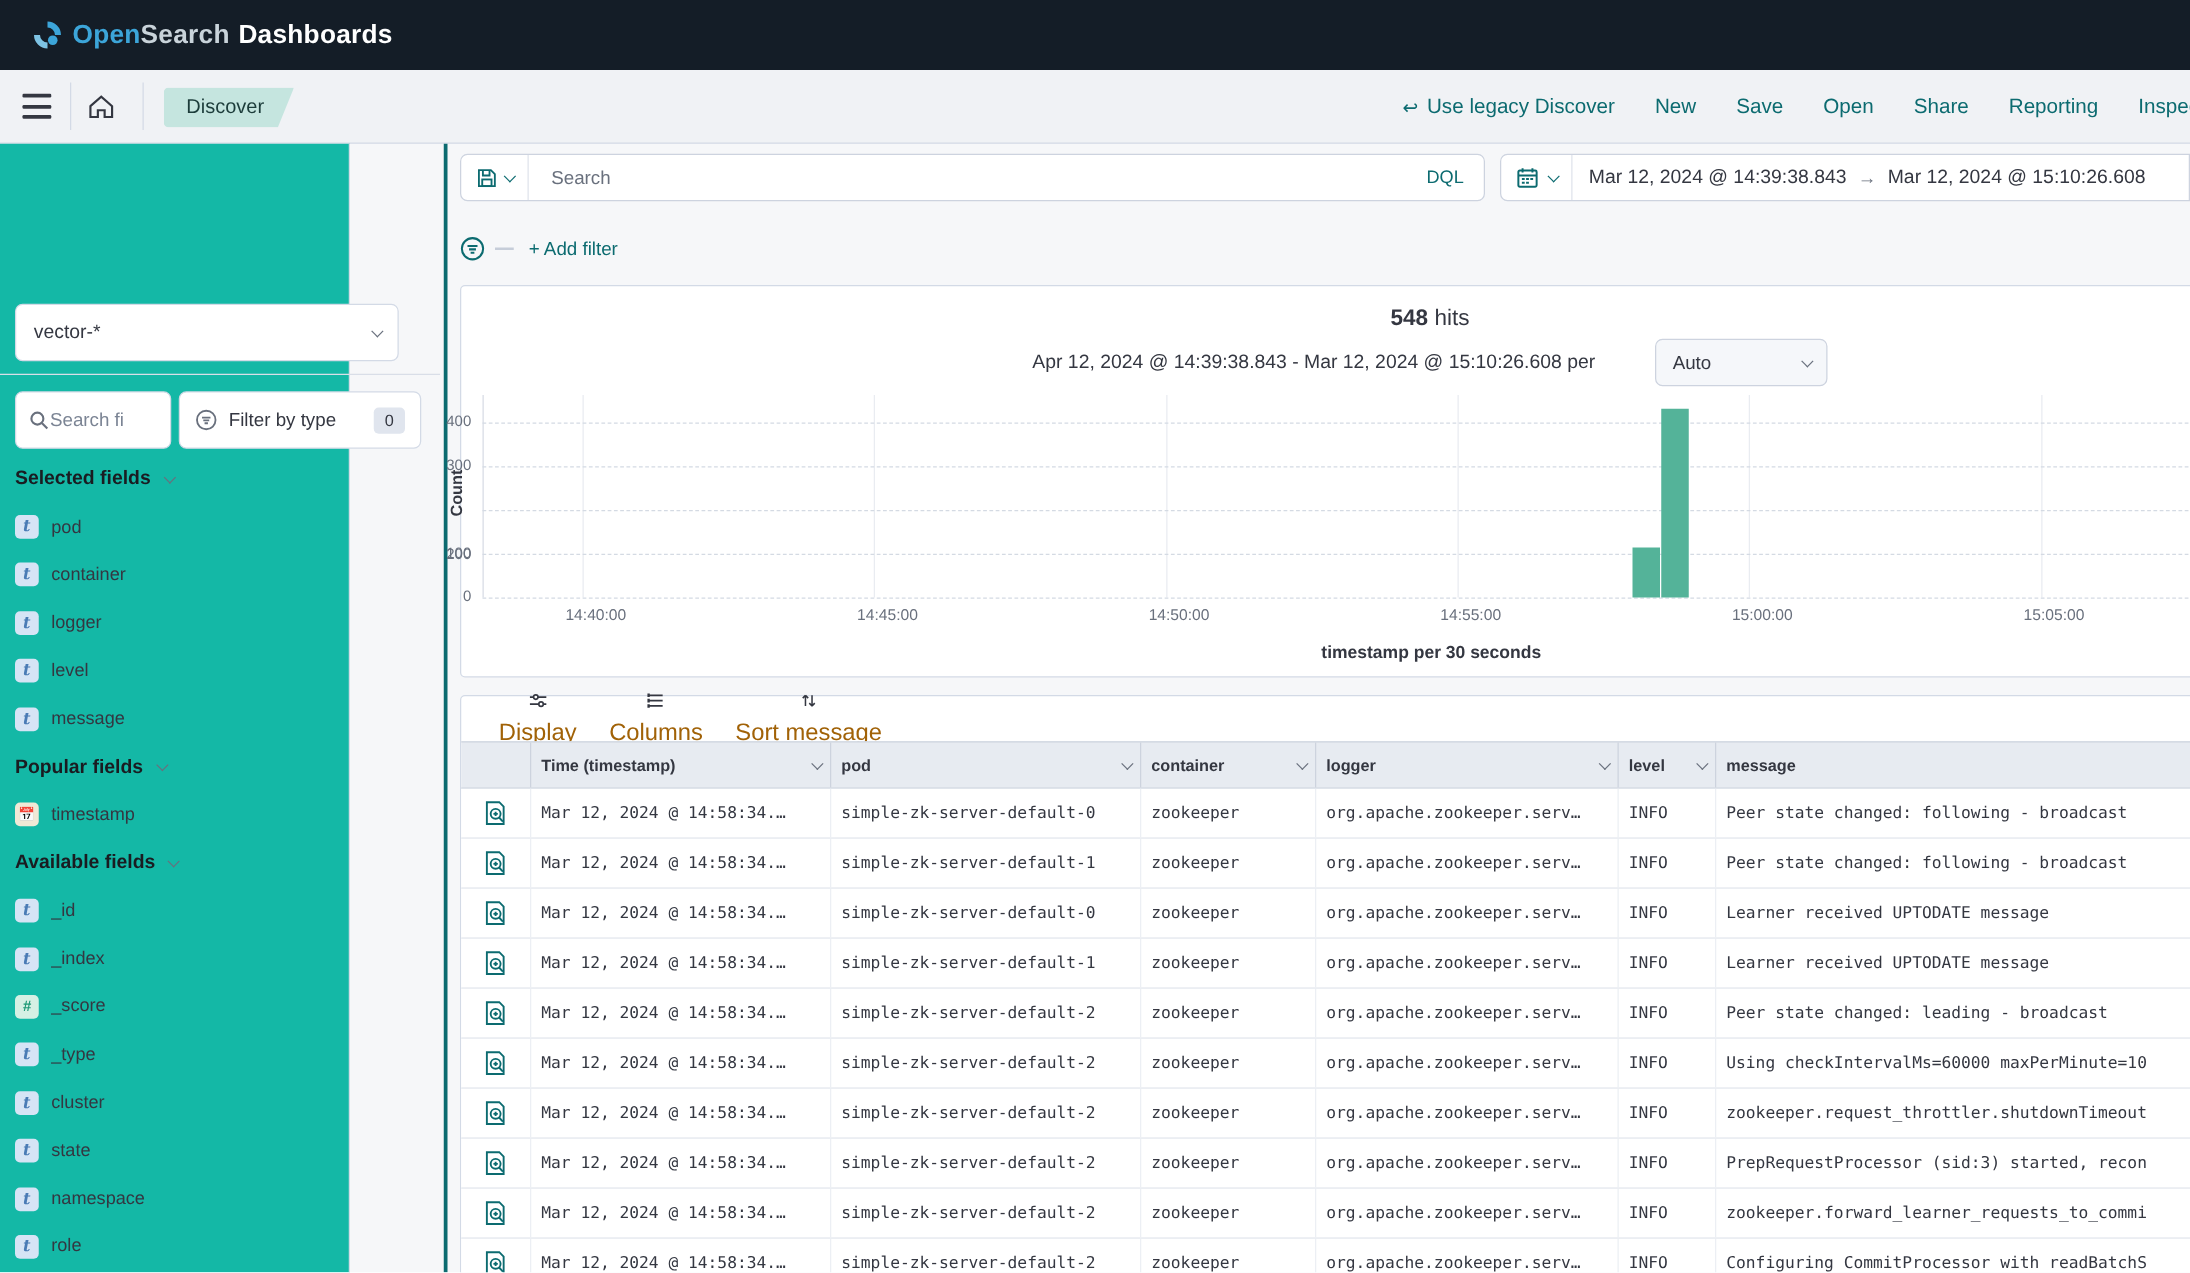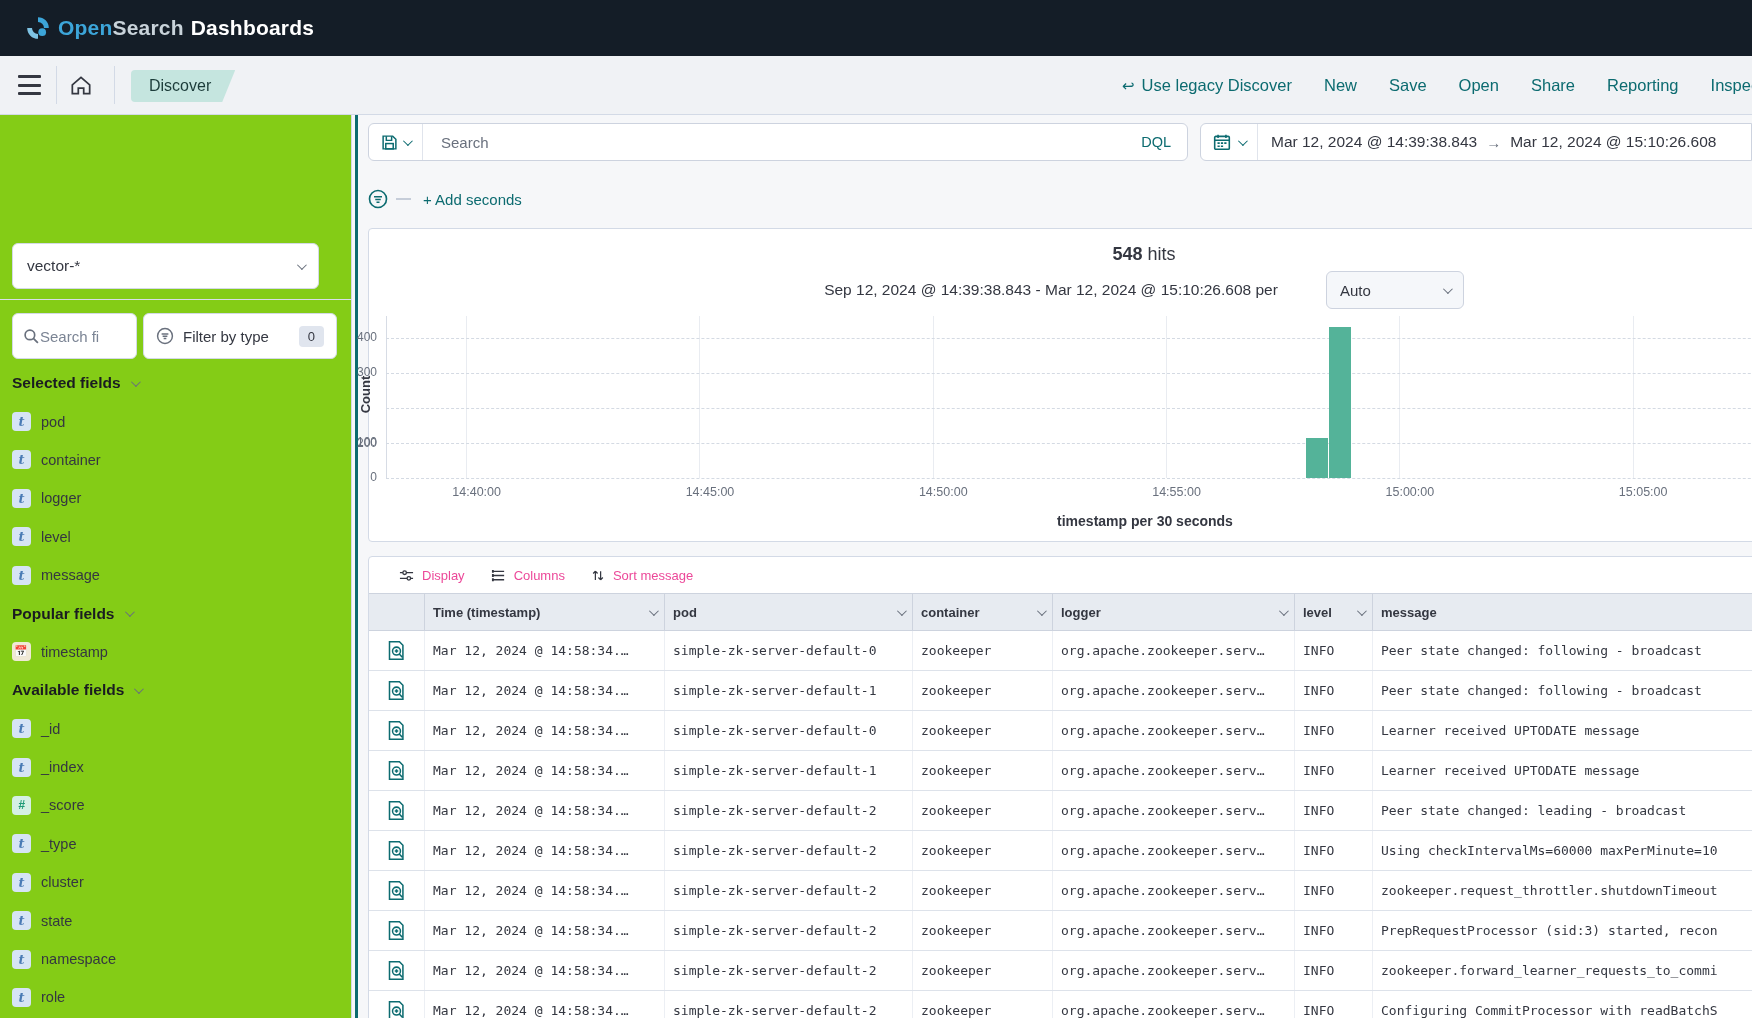--- a/index.html
+++ b/index.html
@@ -20,21 +20,21 @@
   .hamburger { position:absolute; left:18px; top:19px; width:23px; height:20px; display:flex; flex-direction:column; justify-content:space-between; cursor:pointer; }
   .hamburger span { display:block; height:3px; background:#343741; border-radius:1px; }
   .nav-div { position:absolute; top:10px; width:1px; height:38px; background:#d3dae6; }
   .home-btn { position:absolute; left:68px; top:17px; width:26px; height:26px; color:#343741; }
   .discover-badge { position:absolute; left:131px; top:14px; height:32px; padding:0 24px 0 18px; background:#c5e5df; color:#1c3c3a; font-size:16px; line-height:32px; clip-path:polygon(0 0,100% 0,calc(100% - 13px) 100%,0 100%); border-radius:4px 0 0 4px; }
   .nav-links { position:absolute; left:1122px; top:0; height:59px; display:flex; align-items:center; gap:32px; white-space:nowrap; }
   .nav-link { color:var(--teal); font-size:16.5px; cursor:pointer; display:flex; align-items:center; gap:7px; }
   .undo-glyph { font-size:15px; }
 
   
-  .sidebar { position:absolute; left:0; top:115px; width:352px; height:903px; background:#84cc16; border-right:1px solid #d3dae6; }
+  .sidebar { position:absolute; left:0; top:115px; width:280px; height:903px; background:#14b8a6; border-right:1px solid #d3dae6; }
   .accent-line { position:absolute; left:355px; top:115px; width:3px; height:903px; background:var(--teal); }
   .index-select { position:absolute; left:12px; top:128px; width:307px; height:46px; background:#fff; border:1px solid #d3dae6; border-radius:6px; display:flex; align-items:center; padding:0 14px; cursor:pointer; }
   .index-select .sel-label { font-size:15.5px; color:#343741; flex:1; }
   .sidebar-hr { position:absolute; left:0; top:184px; width:352px; height:1px; background:#d9dee8; }
   .field-search { position:absolute; left:12px; top:198px; width:125px; height:46px; background:#fff; border:1px solid #d3dae6; border-radius:6px; display:flex; align-items:center; padding:0 10px; overflow:hidden; }
   .field-search input { border:none; outline:none; width:80px; font-size:15px; color:#343741; font-family:"Liberation Sans",sans-serif; background:transparent; }
   .field-search input::placeholder { color:#7b8494; }
   .filter-type-btn { position:absolute; left:143px; top:198px; width:194px; height:46px; background:#fff; border:1px solid #d3dae6; border-radius:6px; display:flex; align-items:center; padding:0 12px; gap:9px; cursor:pointer; }
   .filter-type-btn .ft-label { font-size:15px; color:#343741; flex:1; }
   .count-badge { background:#e0e5ee; border-radius:4px; font-size:13px; padding:3px 9px; color:#343741; }
@@ -79,21 +79,21 @@
   .hgrid { position:absolute; left:0; width:1535px; height:0; border-top:1px dashed #d4dae3; }
   .axis-left { position:absolute; left:0; top:0; width:1px; height:162px; background:#d7dce5; }
   .bar { position:absolute; background:var(--bar); }
   .ytick { position:absolute; right:1544px; width:40px; text-align:right; font-size:12px; color:#69707d; }
   .xtick { position:absolute; top:256px; width:70px; margin-left:-35px; text-align:right; font-size:12.5px; color:#69707d; }
   .ylab { position:absolute; left:-34px; top:158px; transform:rotate(-90deg); transform-origin:center; font-size:13px; font-weight:bold; color:#343741; width:60px; text-align:center; }
   .xlab { position:absolute; top:284px; width:1552px; text-align:center; font-size:14px; font-weight:bold; color:#343741; }
 
   
   .tbl-toolbar { position:absolute; left:0; top:0; width:100%; height:36px; display:flex; align-items:center; padding-left:30px; gap:26px; }
-  .tbl-btn { display:flex; align-items:center; gap:8px; font-size:13px; color:#ec4899; cursor:pointer; }
+  .tbl-btn { display:flex; align-items:center; gap:8px; font-size:19px; color:#a16207; cursor:pointer;flex-direction:column; }
   .grid { position:absolute; left:0; top:36px; width:100%; }
   .grid-header { display:flex; background:#e7ebf1; border-top:1px solid #cdd3de; border-bottom:1px solid #cdd3de; height:38px; }
   .hcell { display:flex; align-items:center; font-size:13px; font-weight:bold; color:#343741; padding:0 8px; border-right:1px solid #cdd3de; gap:6px; cursor:pointer; }
   .hcell .hname { flex:1; }
   .hcell:last-child { border-right:none; }
   .grid-row { display:flex; height:40px; border-bottom:1px solid #dde2ea; background:#fff; }
   .cell { display:flex; align-items:center; font-family:"DejaVu Sans Mono","Liberation Mono",monospace; font-size:13px; color:#343741; padding:0 8px; border-right:1px solid #eceff4; overflow:hidden; white-space:nowrap; }
   .cell:last-child { border-right:none; }
   .expand-cell { justify-content:center; cursor:pointer; }
 
@@ -260,29 +260,29 @@
     <span class="date-arrow">→</span>
     <span class="date-text" style="padding-left:0">Mar 12, 2024 @ 15:10:26.608</span>
   </div>
 
   <div class="filter-row">
     <svg width="20" height="20" viewBox="0 0 16 16" fill="none" stroke="#0c6b70" stroke-width="1.3">
         <circle cx="8" cy="8" r="6.8"></circle>
         <path d="M4.8 6.2 h6.4 M5.8 8.4 h4.4 M6.8 10.6 h2.4"></path>
       </svg>
     <div class="filter-dash"></div>
-    <span class="add-filter">+ Add seconds</span>
+    <span class="add-filter">+ Add filter</span>
   </div>
 
   <section class="card chart-card">
     <div class="hits-line">
       <b>548</b>&nbsp;<span>hits</span>
     </div>
     <div class="range-line">
-      <span class="range-text">Sep 12, 2024 @ 14:39:38.843 - Mar 12, 2024 @ 15:10:26.608 per</span>
+      <span class="range-text">Apr 12, 2024 @ 14:39:38.843 - Mar 12, 2024 @ 15:10:26.608 per</span>
       <div class="interval-select">
         <span class="iv-label">Auto</span>
         <span class="chev gray"></span>
       </div>
     </div>
     <div class="ylab">Count</div>
     <div class="plot" id="plot">
         <div class="axis-left"></div>
         <div class="vgrid" style="left:80px"></div>
         <div class="vgrid" style="left:313.3px"></div>

